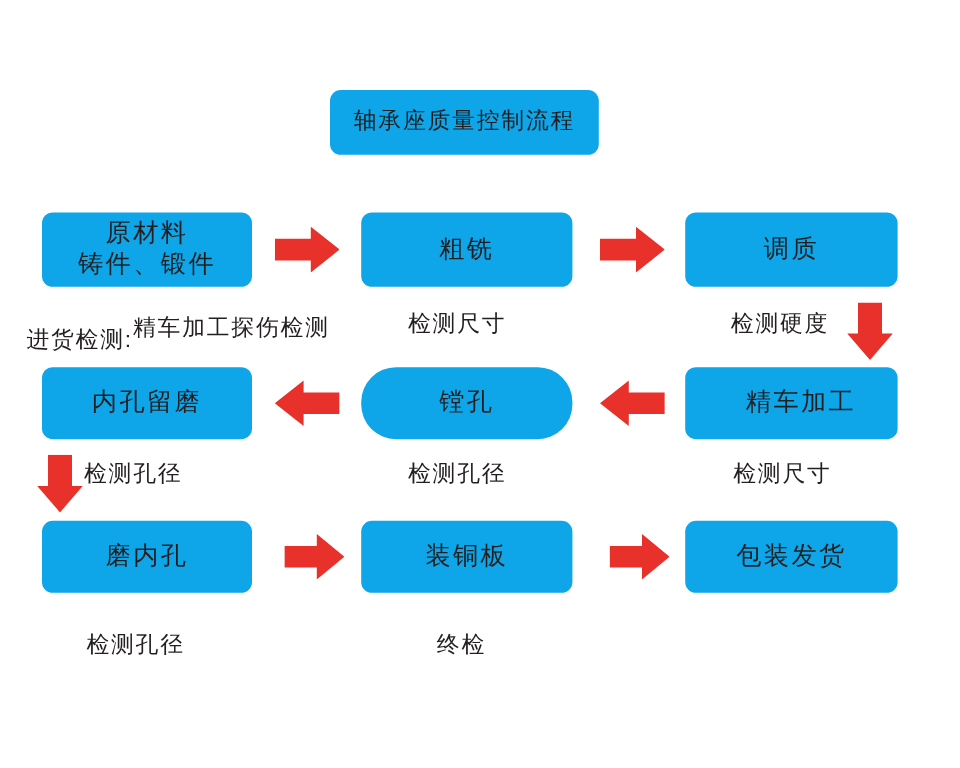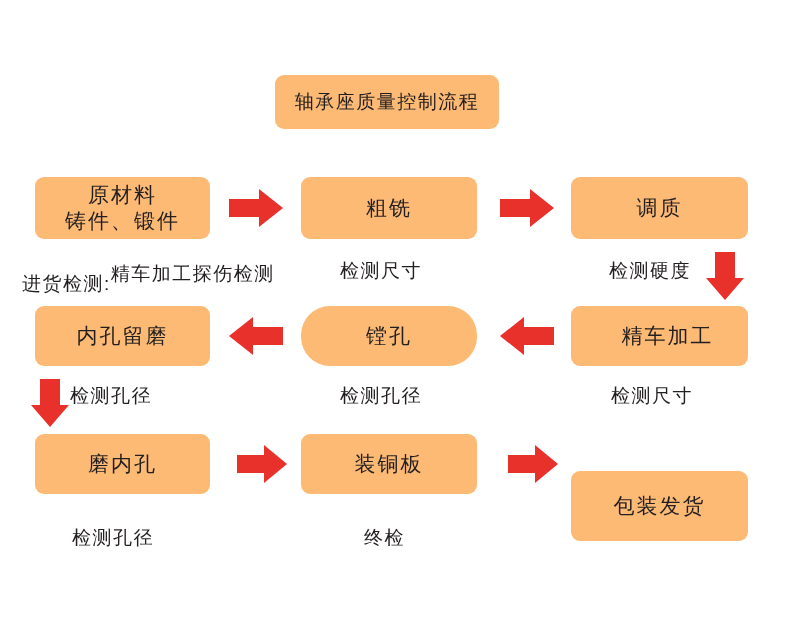--- a/index.html
+++ b/index.html
@@ -17,21 +17,21 @@
   }
   #canvas {
     position: relative;
     width: 800px;
     height: 640px;
   }
 
   
   .node {
     position: absolute;
-    background: #fdba74;
+    background: #0ea5e9;
     border-radius: 9px;
     display: flex;
     align-items: center;
     justify-content: center;
     text-align: center;
     color: #231f20;
     font-size: 21px;
     letter-spacing: 2px;
     line-height: 1.22;
     box-sizing: border-box;
@@ -201,21 +201,21 @@
       <span class="ln">装铜板</span>
     </span>
   </div>
 
   <div class="arrow" style="left:508px; top:445px; width:50px; height:38px;">
     <svg width="50" height="38" viewBox="0 0 50 38" aria-hidden="true">
       <polygon points="0,10 27,10 27,0 50,19 27,38 27,28 0,28" fill="#e8312a"></polygon>
     </svg>
   </div>
 
-  <div class="node" style="left:571px; top:434px; width:177px; height:70px;margin-top:37px;">
+  <div class="node" style="left:571px; top:434px; width:177px; height:60px;">
     <span class="lines">
       <span class="ln">包装发货</span>
     </span>
   </div>
 
   <div class="caption" style="left:72px; top:527px;">
     <span class="ln">检测孔径</span>
   </div>
 
   <div class="caption" style="left:364px; top:527px;">

